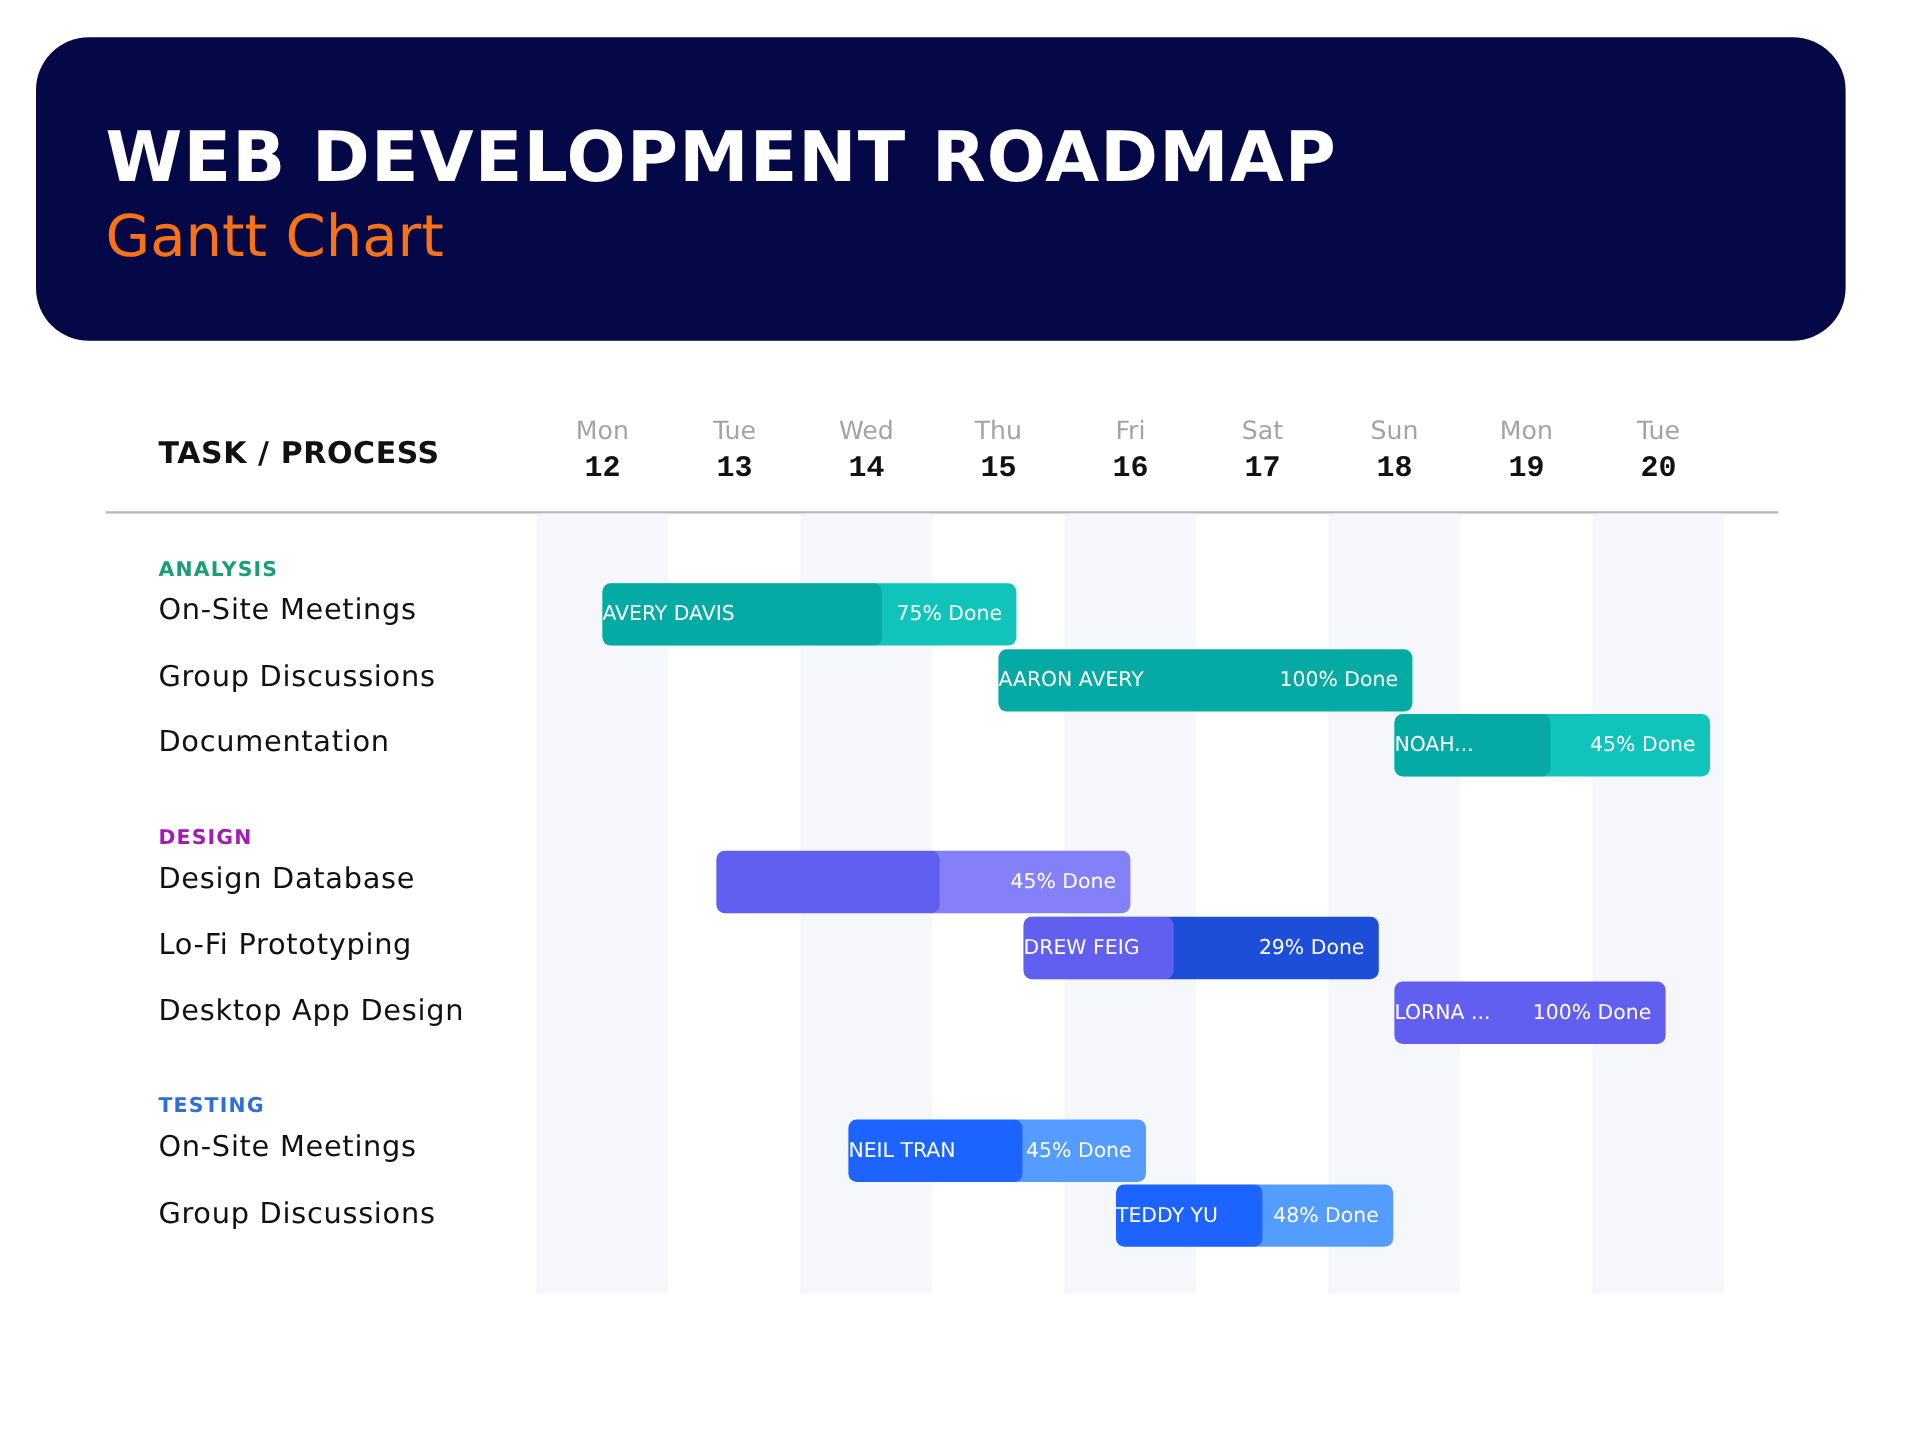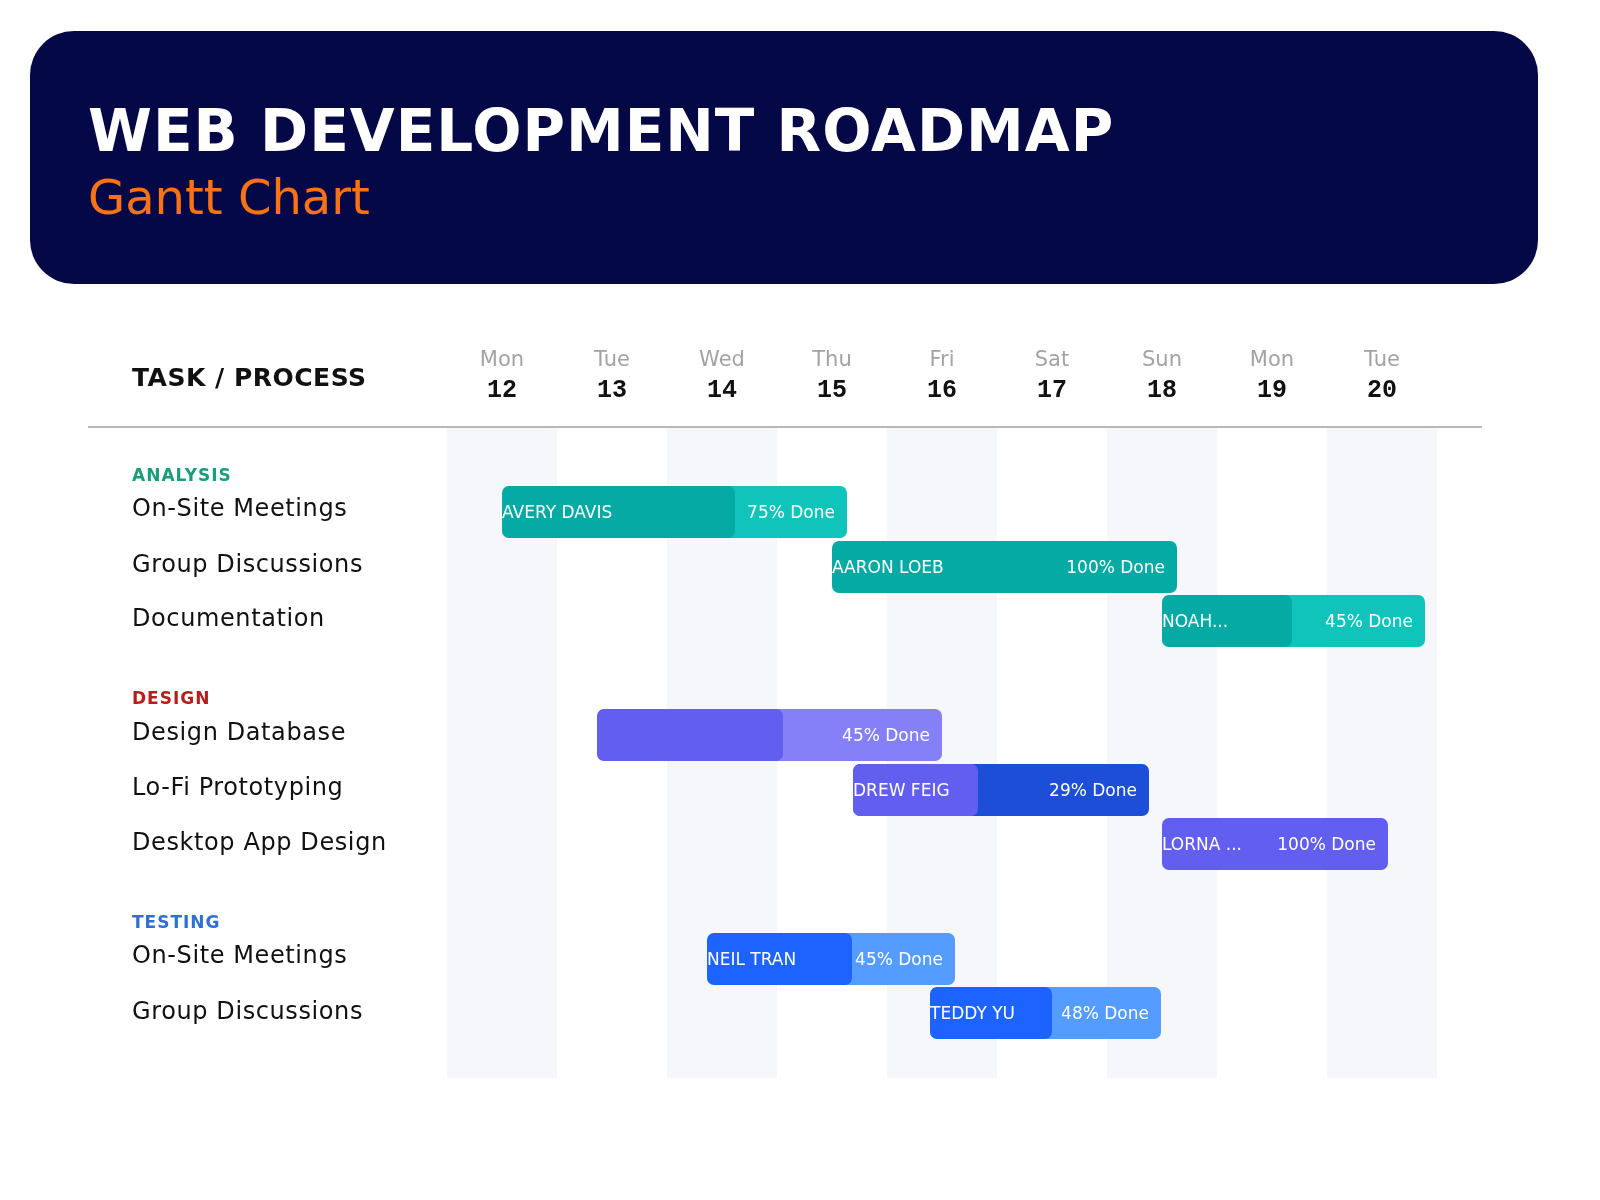--- a/index.html
+++ b/index.html
@@ -134,31 +134,31 @@
 <div class="task-label" style="top:550px">Group Discussions</div>
 <div class="task-label" style="top:604px">Documentation</div>
 
 <div class="bar" style="left:502px; top:486px; width:345px; background:#10c4bc">
   <div class="done-part" style="width:233px; background:#06aaa4"></div>
   <span class="bar-name" style="left:0; width:221px">AVERY DAVIS</span>
   <span class="bar-pct">75% Done</span>
 </div>
 
 <div class="bar" style="left:832px; top:541px; width:345px; background:#06aaa4">
-  <span class="bar-name" style="left:0; width:231px">AARON LOEB</span>
+  <span class="bar-name" style="left:0; width:231px">AARON AVERY</span>
   <span class="bar-pct">100% Done</span>
 </div>
 
 <div class="bar" style="left:1162px; top:595px; width:263px; background:#10c4bc">
   <div class="done-part" style="width:130px; background:#06aaa4"></div>
   <span class="bar-name" style="left:0; width:118px">NOAH...</span>
   <span class="bar-pct">45% Done</span>
 </div>
 
-<div class="group-label" style="top:672px; color:#b91c1c">DESIGN</div>
+<div class="group-label" style="top:672px; color:#a21caf">DESIGN</div>
 <div class="task-label" style="top:718px">Design Database</div>
 <div class="task-label" style="top:773px">Lo-Fi Prototyping</div>
 <div class="task-label" style="top:828px">Desktop App Design</div>
 
 <div class="bar" style="left:597px; top:709px; width:345px; background:#8580f8">
   <div class="done-part" style="width:186px; background:#615ef0"></div>
   <span class="bar-pct">45% Done</span>
 </div>
 
 <div class="bar" style="left:853px; top:764px; width:296px; background:#1d4ed8">

